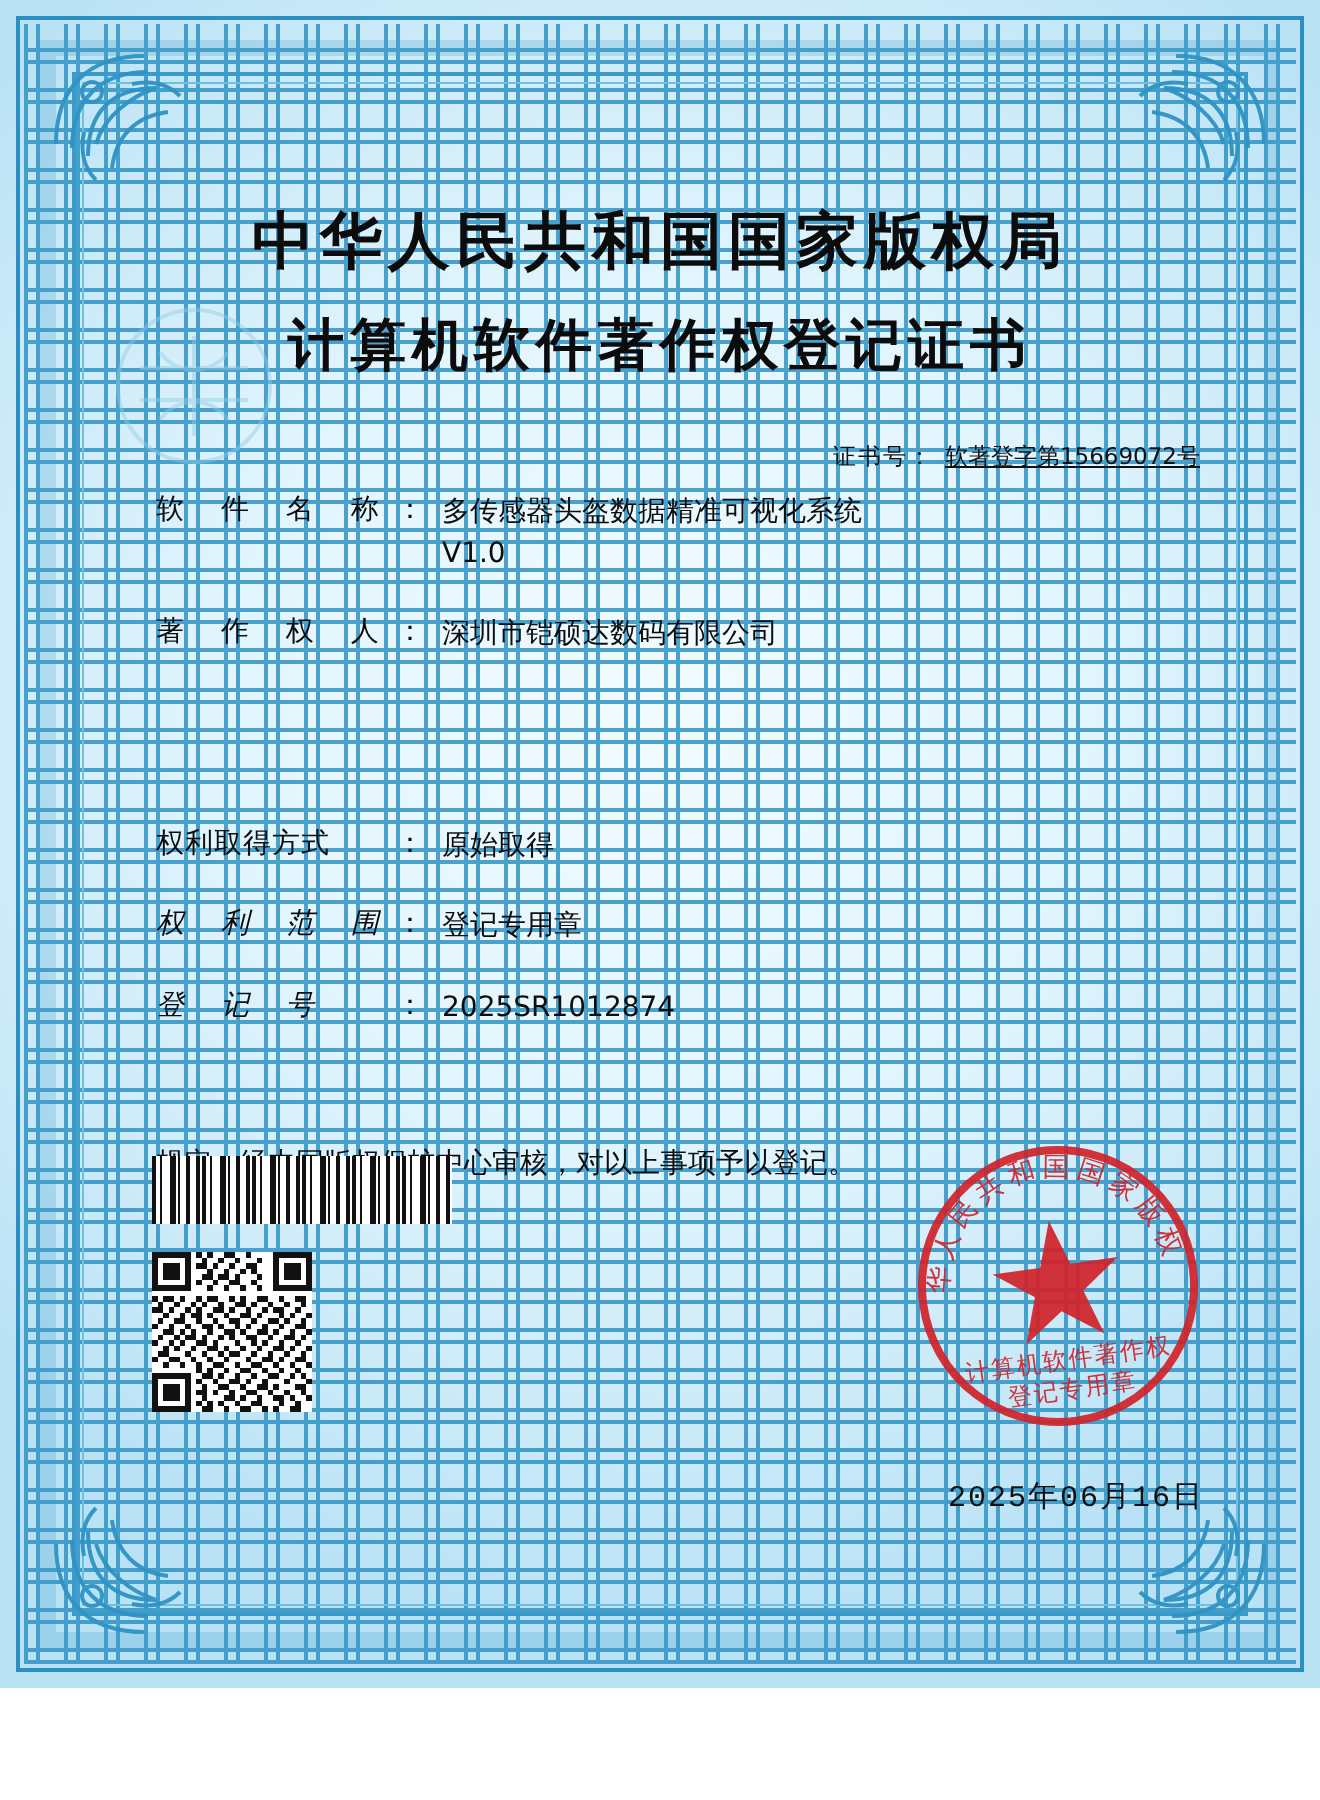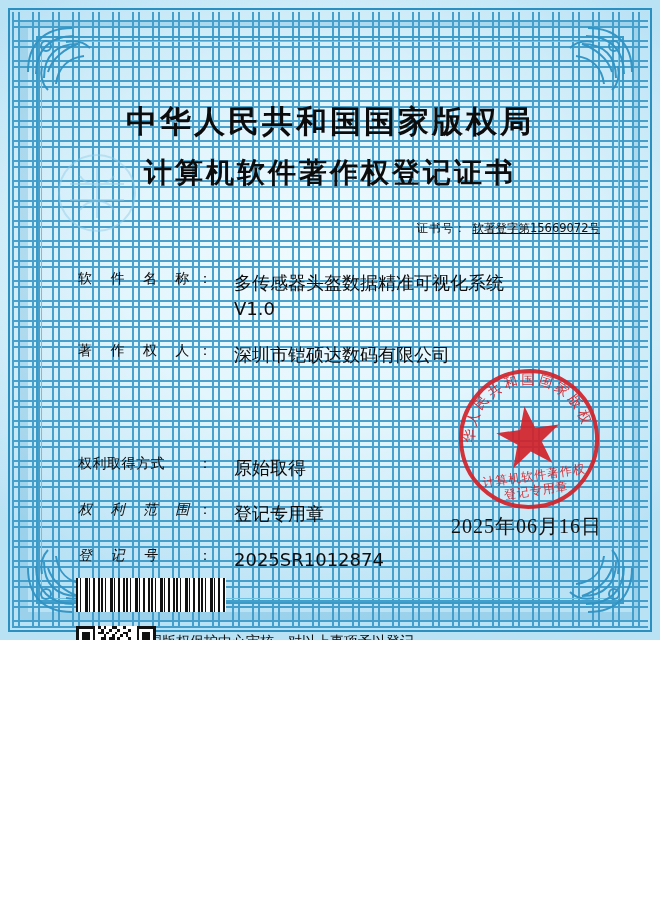--- a/index.html
+++ b/index.html
@@ -9,21 +9,21 @@
   }
   body {
     width: 660px;
     height: 900px;
     font-family: "Liberation Serif", serif;
   }
 
   .certificate {
     position: relative;
     width: 660px;
-    height: 640px;
+    height: 844px;
     overflow: hidden;
     background:
       radial-gradient(ellipse 70% 55% at 50% 42%, #f2fbff 0%, #e3f5fd 45%, #cbeaf8 78%, #b9e2f5 100%);
   }
 
   
   .frame-outer {
     position: absolute;
     left: 8px; top: 8px; right: 8px; bottom: 8px;
     border: 2px solid #2b8fc0;
@@ -119,21 +119,21 @@
     text-align: right;
     padding-right: 8px;
     font-family: "DejaVu Sans", "Liberation Sans", sans-serif;
     font-size: 11.5px;
     color: #111;
   }
   .cert-no .label { letter-spacing: 1px; }
   .cert-no .value { margin-left: 6px; text-decoration: underline; }
 
   .fields {
-    margin-top: 34px;
+    margin-top: 10px;
     padding-left: 26px;
     padding-right: 16px;
   }
   .field-row {
     display: flex;
     align-items: flex-start;
     margin-bottom: 20px;
   }
   .field-label {
     width: 120px;
@@ -148,24 +148,24 @@
   .field-label.sp0 { letter-spacing: 0.5px; }
   .field-colon {
     flex: 0 0 12px;
     font-family: "DejaVu Sans", "Liberation Sans", sans-serif;
     font-size: 14px;
     color: #0d0d0d;
   }
   .field-value {
     flex: 1;
     font-family: "DejaVu Sans", "Liberation Sans", sans-serif;
-    font-size: 18px;
+    font-size: 14px;
     color: #0d0d0d;
     line-height: 1.45;
-    padding-left: 22px;
+    padding-left: 9px;
   }
   .field-value .ver {
     display: block;
     font-family: "DejaVu Sans", "Liberation Sans", sans-serif;
   }
 
   .gap-block { height: 66px; }
 
   .fields2 {
     padding-left: 26px;
@@ -209,23 +209,23 @@
     right: 56px;
     bottom: 126px;
     width: 150px;
     height: 150px;
     opacity: 0.92;
   }
 
   .issue-date {
     position: absolute;
     right: 58px;
-    bottom: 100px;
-    font-family: Liberation Serif, serif;
-    font-size: 20px;
+    bottom: 86px;
+    font-family: Liberation Mono, monospace;
+    font-size: 15px;
     color: #111;
     letter-spacing: 1px;
   }
 </style>
 </head>
 <body>
 
 <div class="certificate">
 
   <div class="frame-outer"></div>

